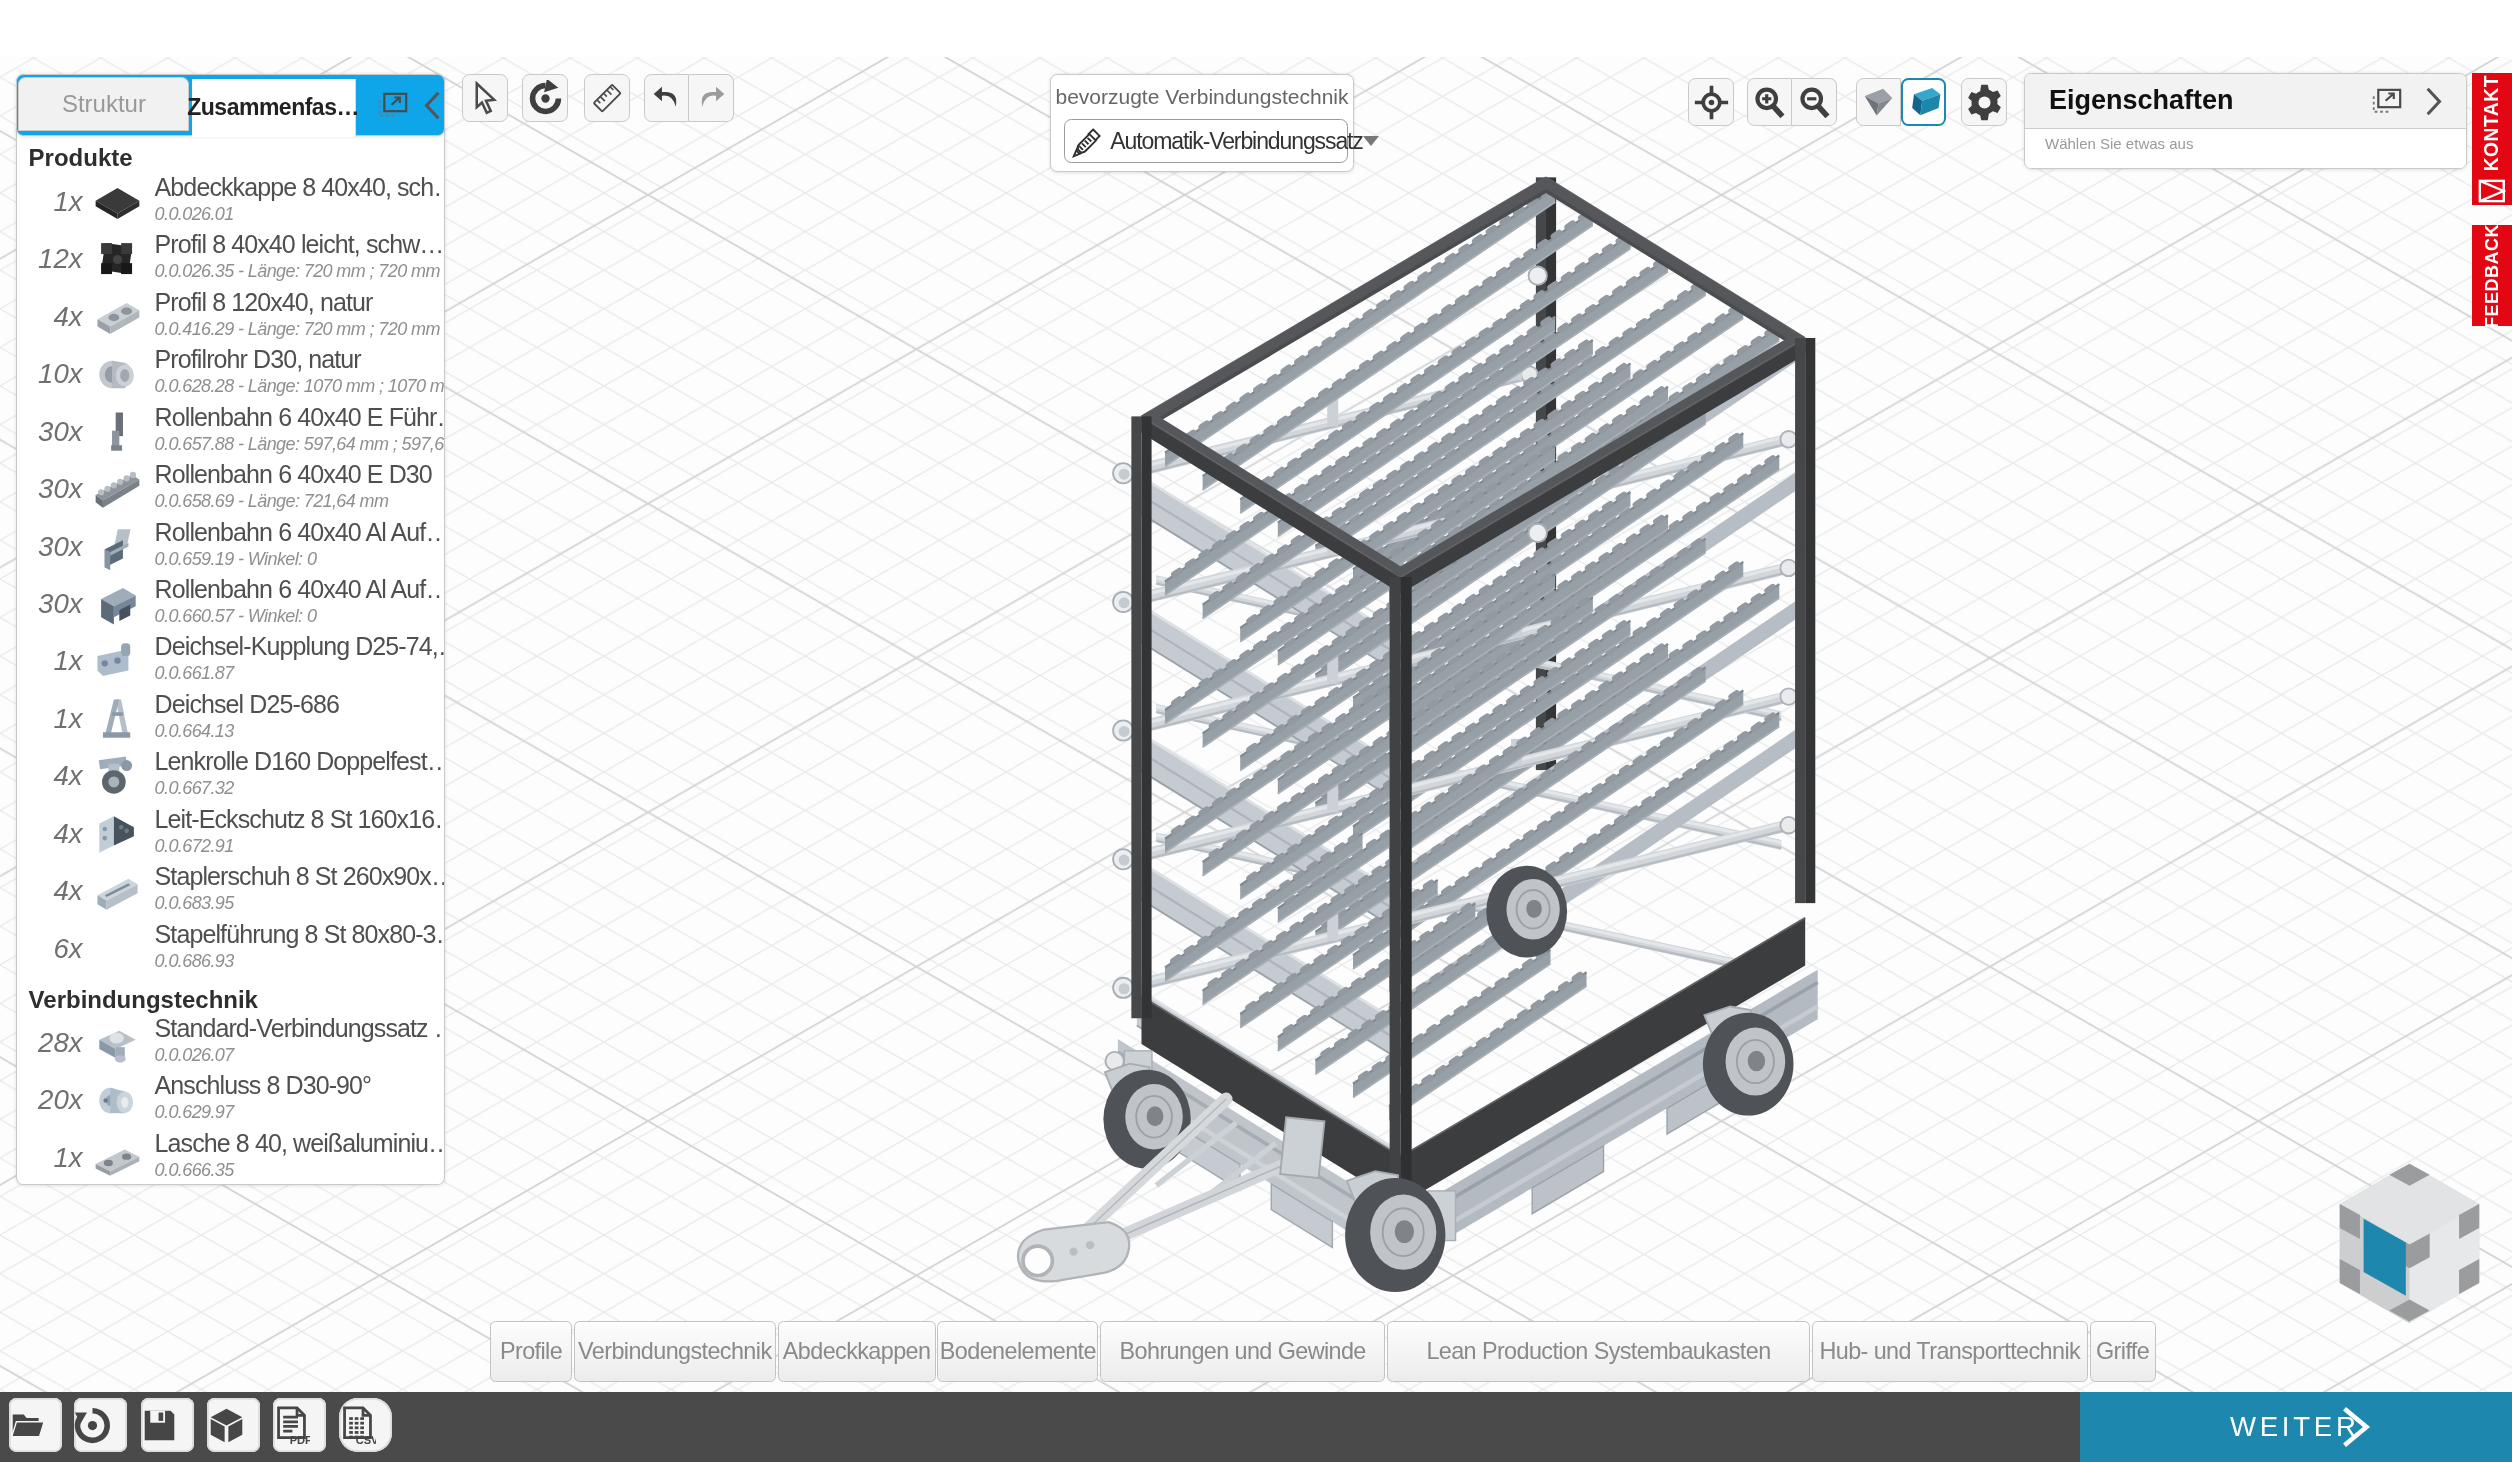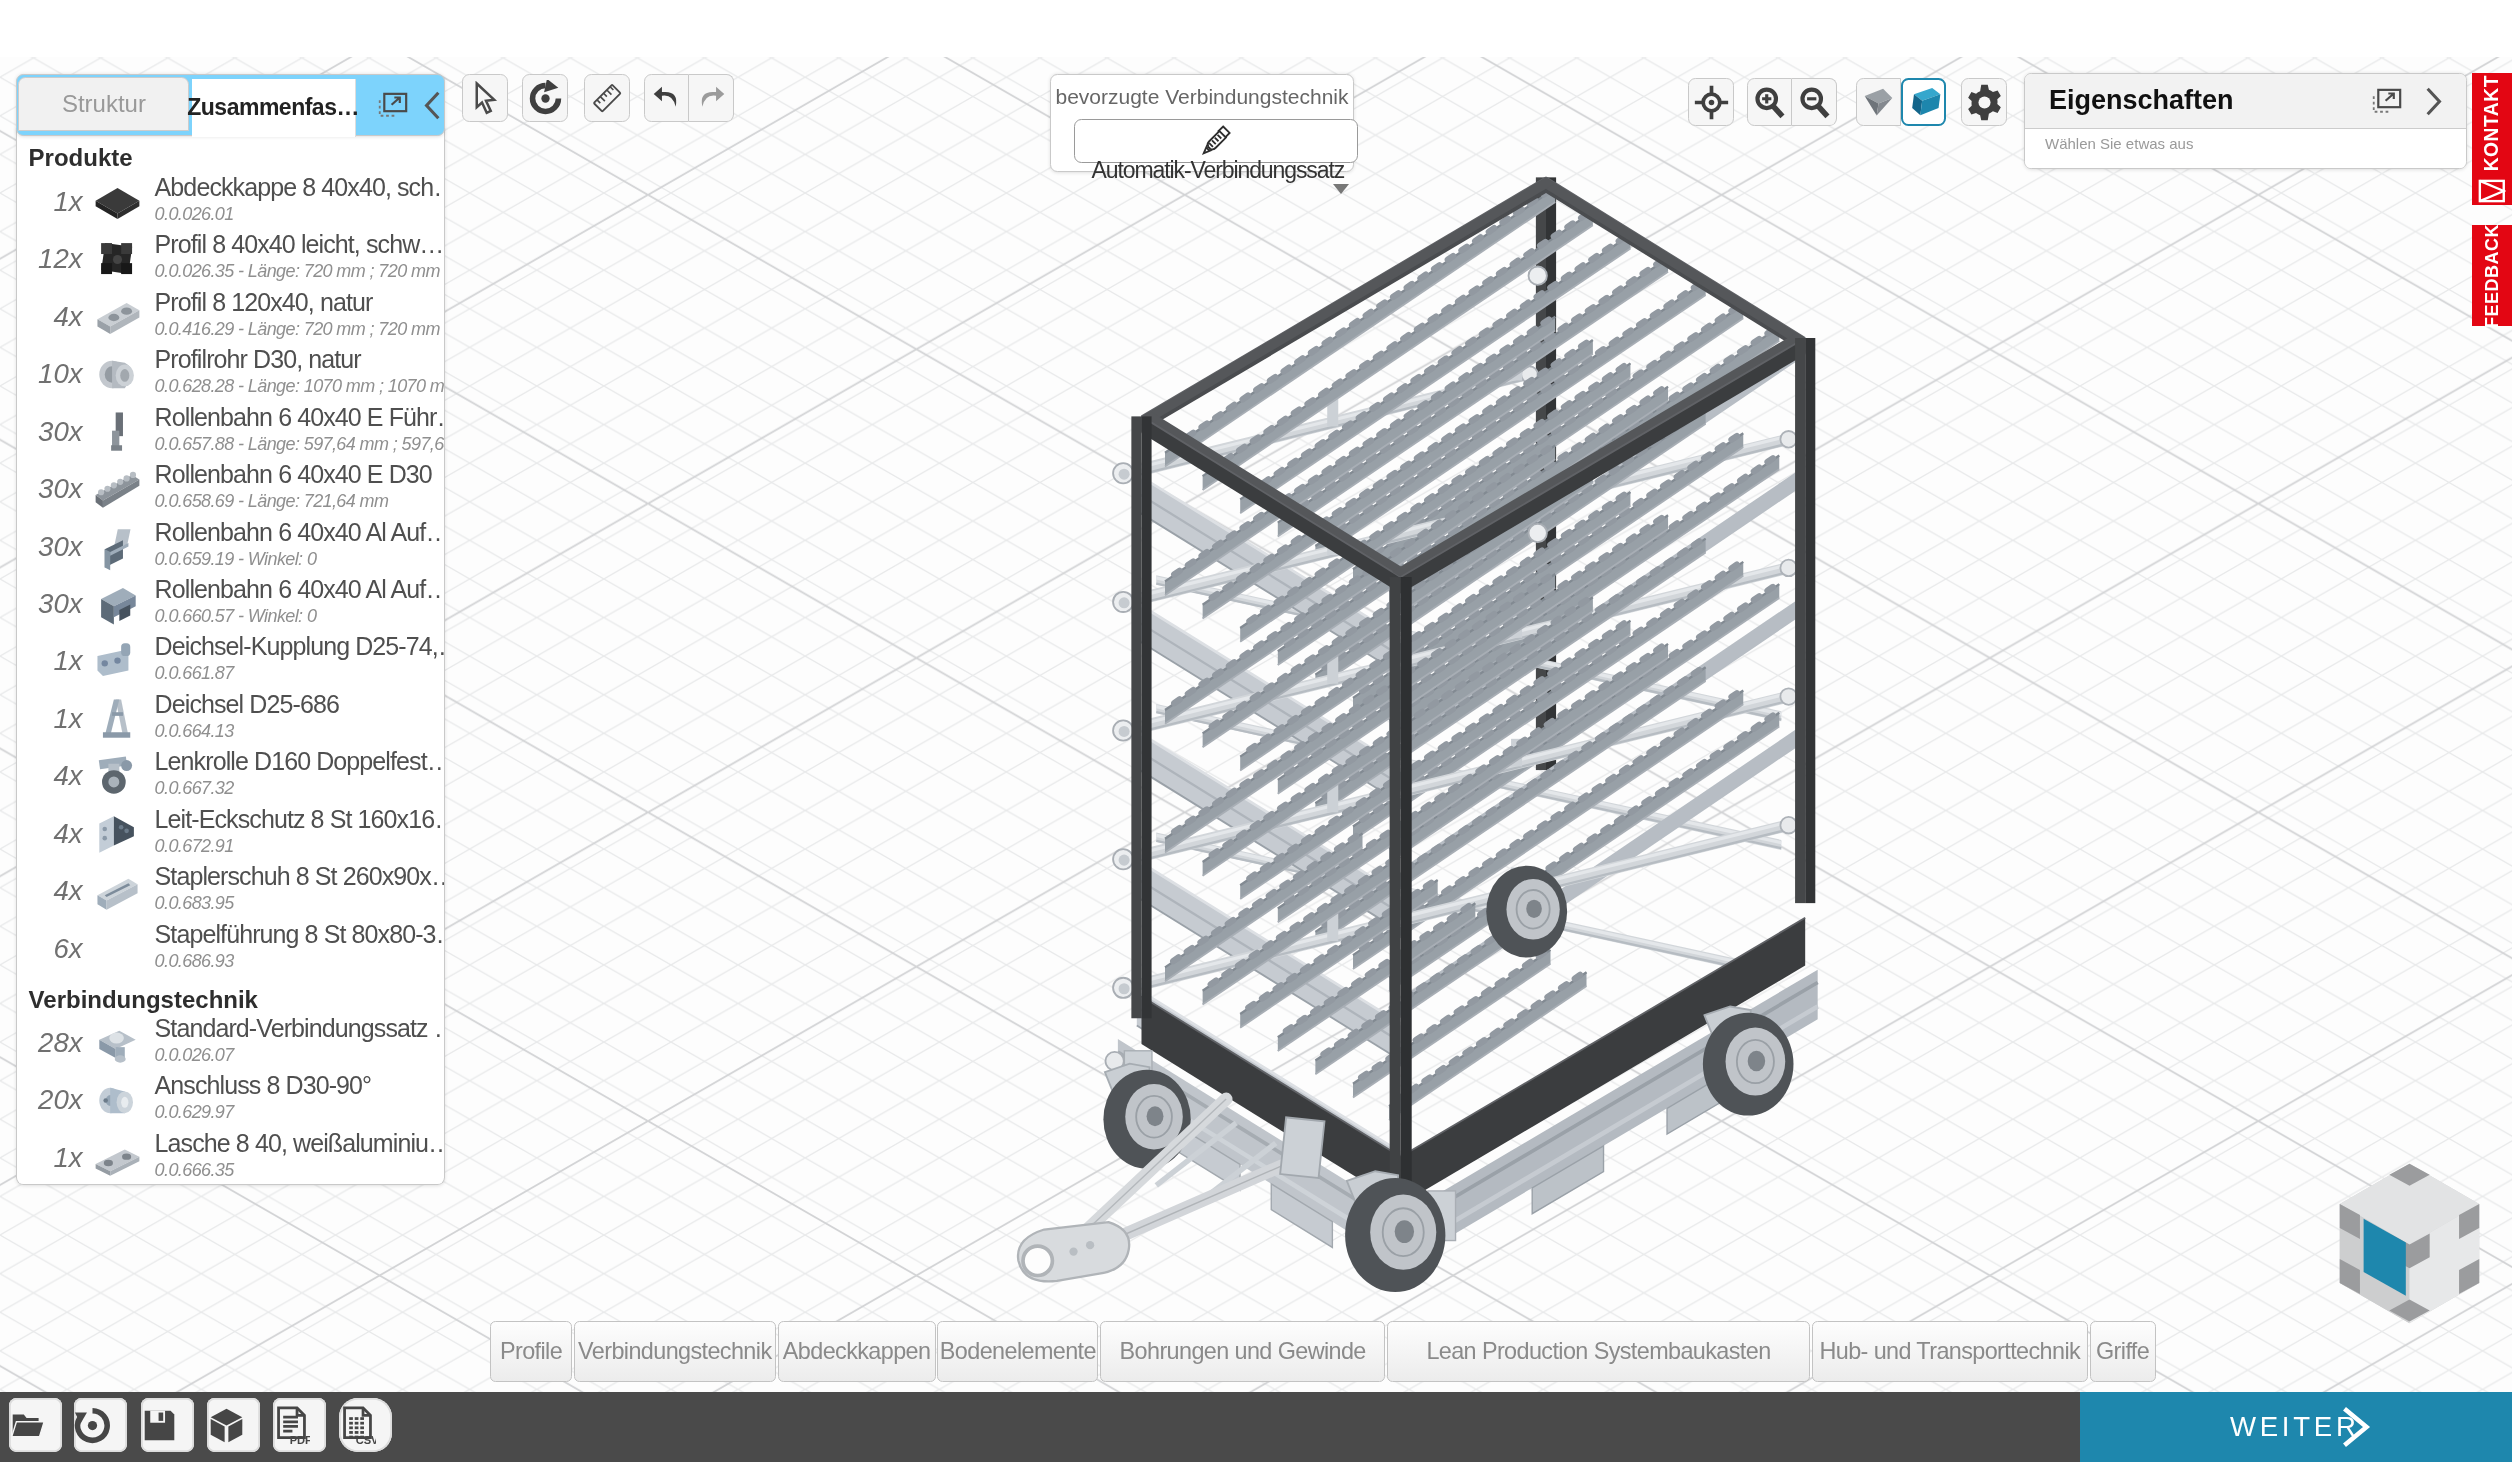--- a/index.html
+++ b/index.html
@@ -11,21 +11,21 @@
   border-bottom:1.8px solid #bfbfbf; z-index:30; }
 #logo { position:absolute; left:17.5px; top:0px; font-size:53px; font-weight:bold; color:#e30613; letter-spacing:-2.3px; -webkit-text-stroke:1.8px #e30613; font-family:"Liberation Sans"; }
 #apptitle { position:absolute; left:175px; top:6.4px; font-size:35px; font-weight:bold; color:#4a4a4a; transform:scaleX(0.85); transform-origin:left; }
 #uname { position:absolute; right:165px; top:15.6px; font-size:21px; color:#9a9a9a; }
 #hico1 { position:absolute; right:113px; top:7.4px; }
 #hq { position:absolute; right:67px; top:0px; font-size:42px; font-weight:bold; color:#3f3f3f; }
 #hburger { position:absolute; right:13px; top:11px; }
 
 .card { position:absolute; background:#fff; border:1.8px solid #c9c9c9; border-radius:7.4px; box-shadow:0 0.9px 3.7px rgba(0,0,0,.12); }
 
-#ltabs { left:15.6px; top:74px; width:429px; height:62px; z-index:20; background:#7dd3fc; }
+#ltabs { left:15.6px; top:74px; width:429px; height:62px; z-index:20; background:#0ea5e9; }
 #tabstruct { position:absolute; left:1.8px; top:1.8px; width:171px; height:54px; background:#f1f1f1; border:1.8px solid #ccc; border-radius:7.4px 7.4px 0 0; color:#999; font-size:24px; display:flex; align-items:center; justify-content:center; }
 #tabzus { position:absolute; left:175px; top:3.7px; width:164px; height:58px; background:#fff; color:#222; font-weight:bold; font-size:23px; letter-spacing:-0.5px; display:flex; align-items:center; justify-content:center; border-right:1.8px solid #ddd;}
 #ltabs .ico1 { position:absolute; left:360px; top:15.6px; }
 #ltabs .ico2 { position:absolute; left:405px; top:14.7px; }
 
 #plist { left:15.6px; top:128px; width:429px; height:1057px; z-index:19; border-top:none; border-radius:0 0 7.4px 7.4px; overflow:hidden; }
 .sechdr { position:absolute; left:12px; font-size:24px; font-weight:bold; color:#2e2e2e; }
 .prow { position:absolute; left:0; width:427px; height:57px; }
 .qty { position:absolute; left:0px; top:11px; width:66px; text-align:right; font-size:27.6px; font-style:italic; color:#707070; }
 .thm { position:absolute; left:75px; top:1.8px; width:51px; height:51px; }
@@ -33,21 +33,21 @@
 .sub { position:absolute; left:138px; top:28.5px; font-size:18px; letter-spacing:-0.6px; font-style:italic; color:#8f8f8f; white-space:nowrap; }
 
 .tbtn { position:absolute; width:46px; height:48px; background:#f6f6f6; border:1.8px solid #c9c9c9; border-radius:7.4px; display:flex; align-items:center; justify-content:center; z-index:20; }
 .tgrp { position:absolute; display:flex; z-index:20; }
 .tgrp .seg { width:45px; height:48px; background:#f6f6f6; border:1.8px solid #c9c9c9; display:flex; align-items:center; justify-content:center; }
 .tgrp .seg:first-child { border-radius:7.4px 0 0 7.4px; }
 .tgrp .seg:last-child { border-radius:0 7.4px 7.4px 0; border-left:none; }
 
 #ddcard { left:1050px; top:74px; width:304px; height:98px; z-index:20; }
 #ddlabel { position:absolute; width:100%; top:10px; text-align:center; font-size:21px; color:#666; }
-#ddsel { position:absolute; left:23px; top:44px; width:284px; height:44px; border:1.8px solid #9a9a9a; border-radius:7.4px; background:#fff; display:flex; align-items:center;flex-direction:column; }
+#ddsel { position:absolute; left:13px; top:44px; width:284px; height:44px; border:1.8px solid #9a9a9a; border-radius:7.4px; background:#fff; display:flex; align-items:center; }
 #ddsel svg { flex:0 0 auto; margin-left:4.6px; }
 #ddsel .txt { font-size:23px; letter-spacing:-1.1px; color:#333; margin-left:3.7px; white-space:nowrap; }
 #ddsel .arr { margin-left:auto; margin-right:8.3px; width:0; height:0; border-left:8.3px solid transparent; border-right:8.3px solid transparent; border-top:10px solid #777; }
 
 #props { left:2024px; top:73px; width:443px; height:96px; z-index:20; overflow:hidden; }
 #prophdr { position:absolute; left:0; top:0; width:100%; height:55px; background:#f2f2f2; border-bottom:1.8px solid #ccc; }
 #prophdr .t { position:absolute; left:24px; top:11px; font-size:27px; font-weight:bold; color:#111; }
 #prophdr .i1 { position:absolute; right:64px; top:13px; }
 #prophdr .i2 { position:absolute; right:22px; top:12px; }
 #propbody { position:absolute; left:0; top:55px; width:100%; height:39px; background:#fff; }

